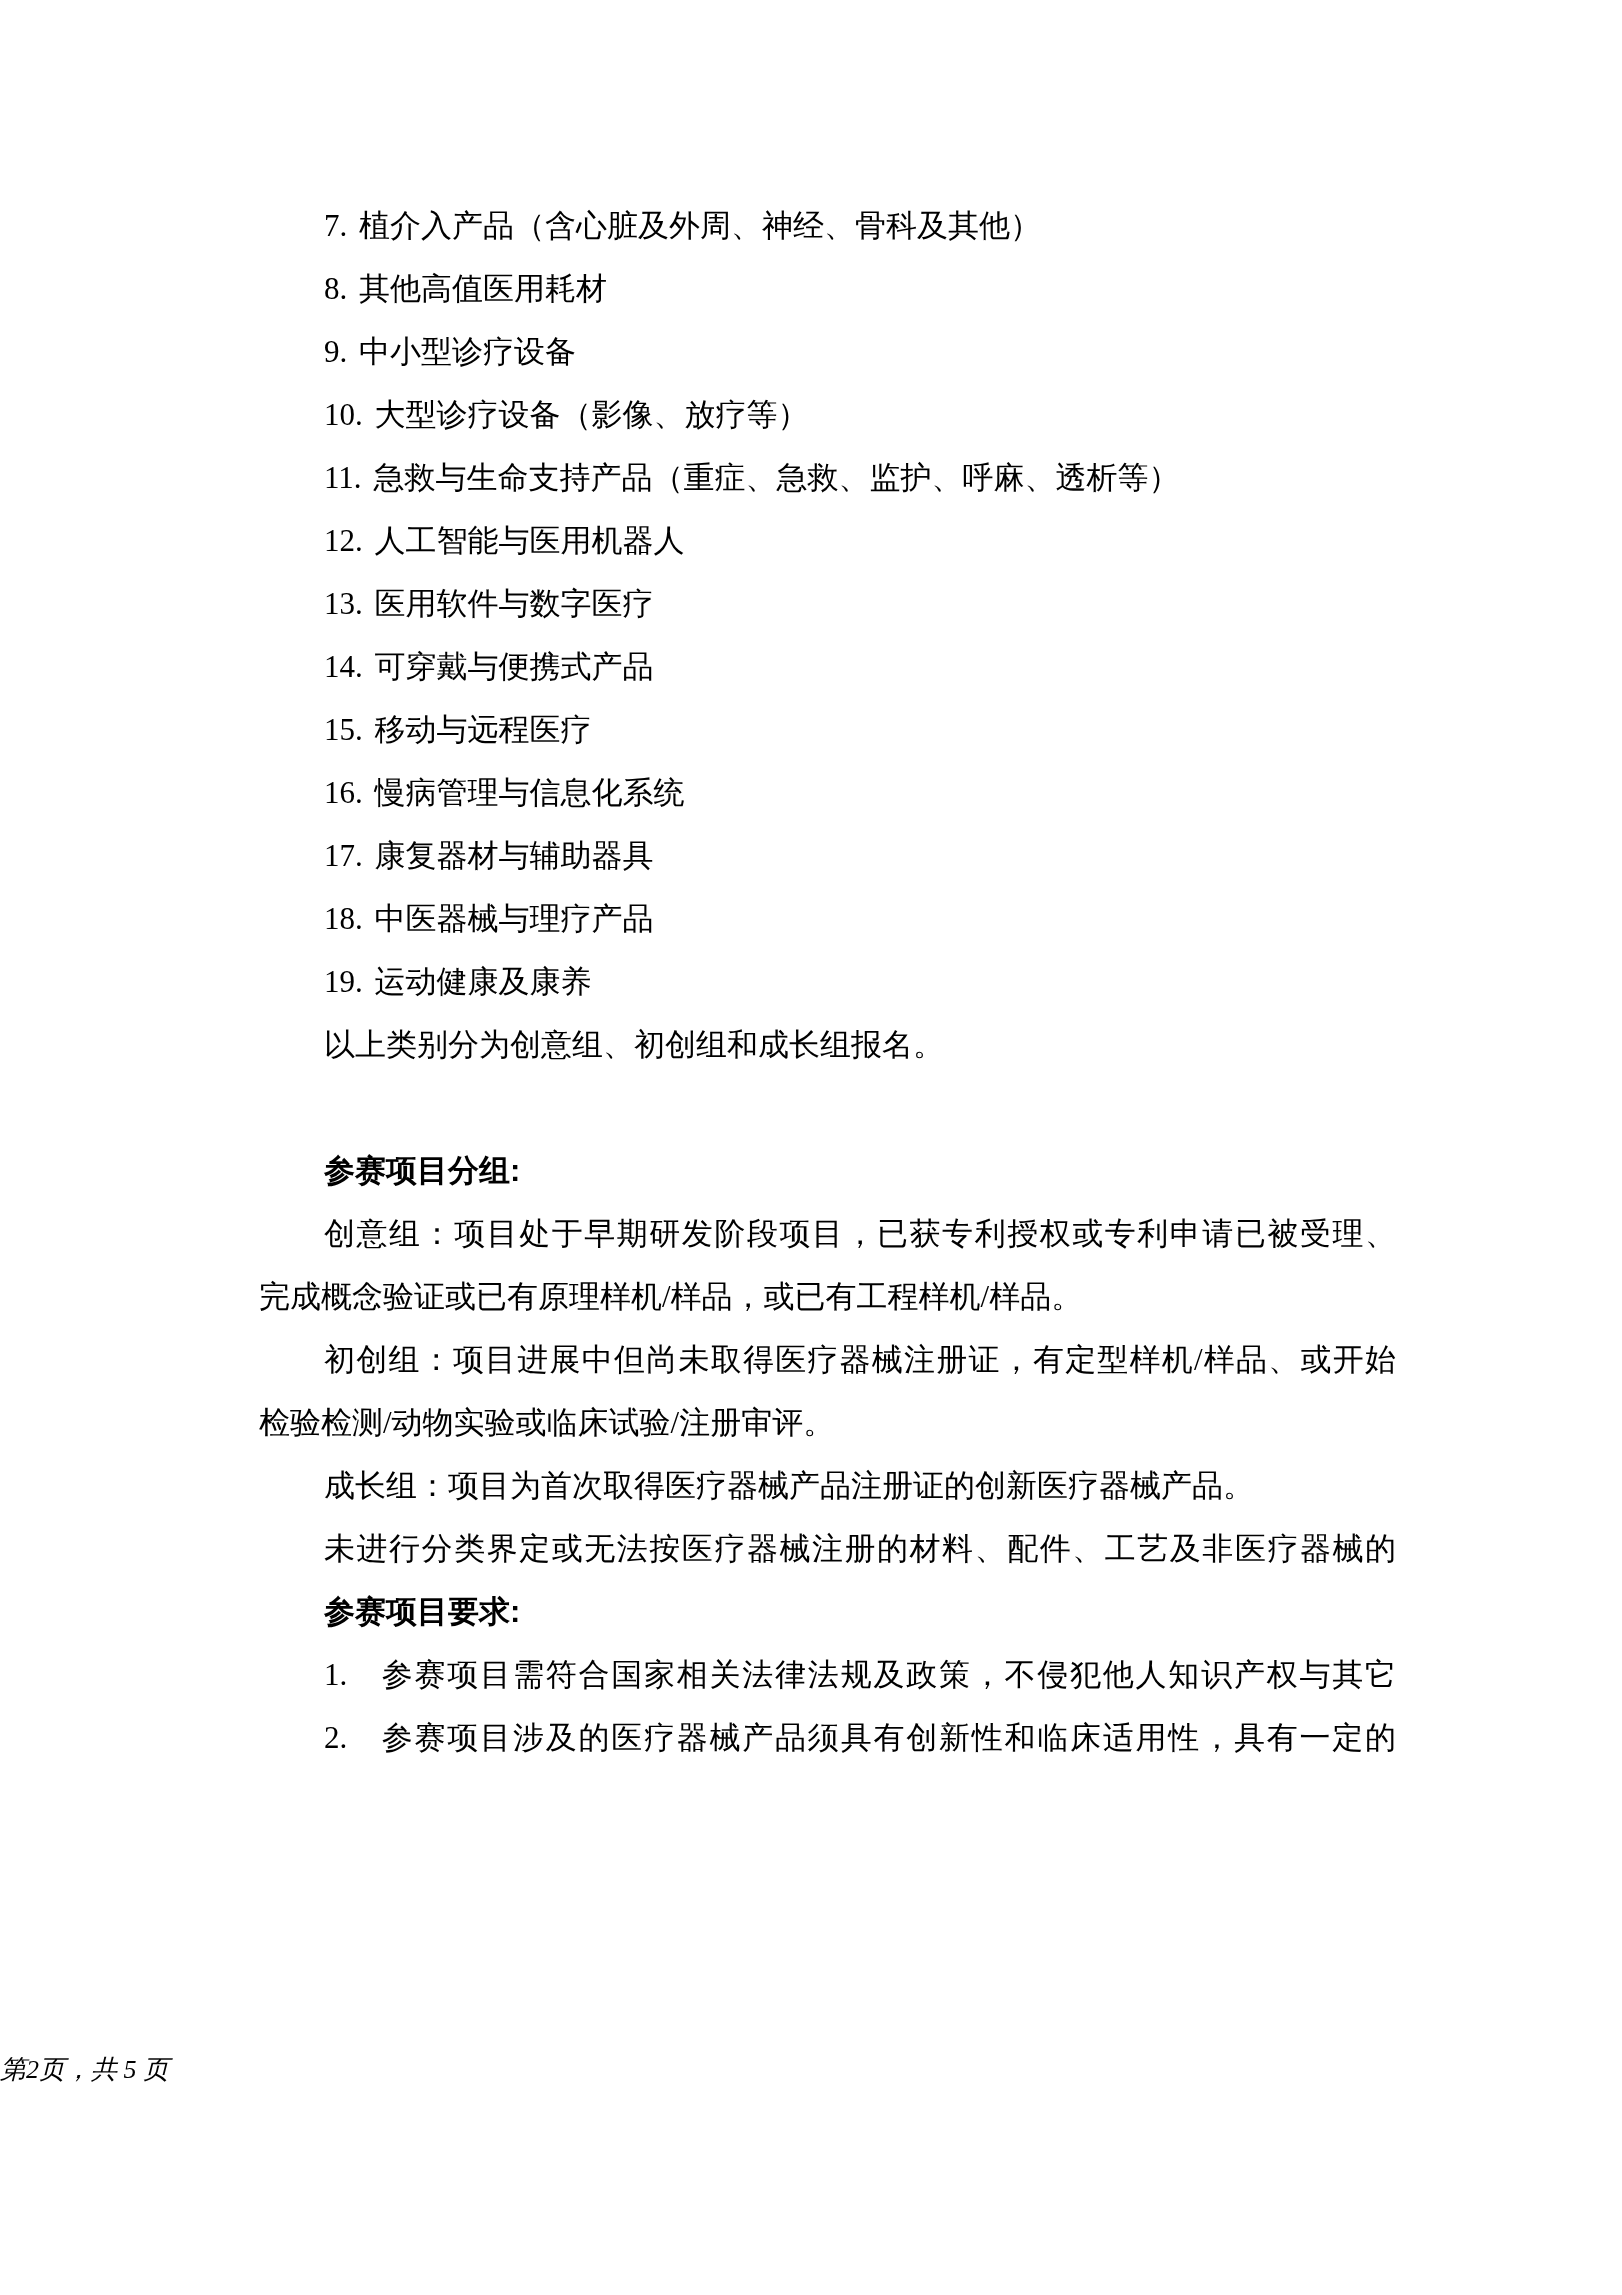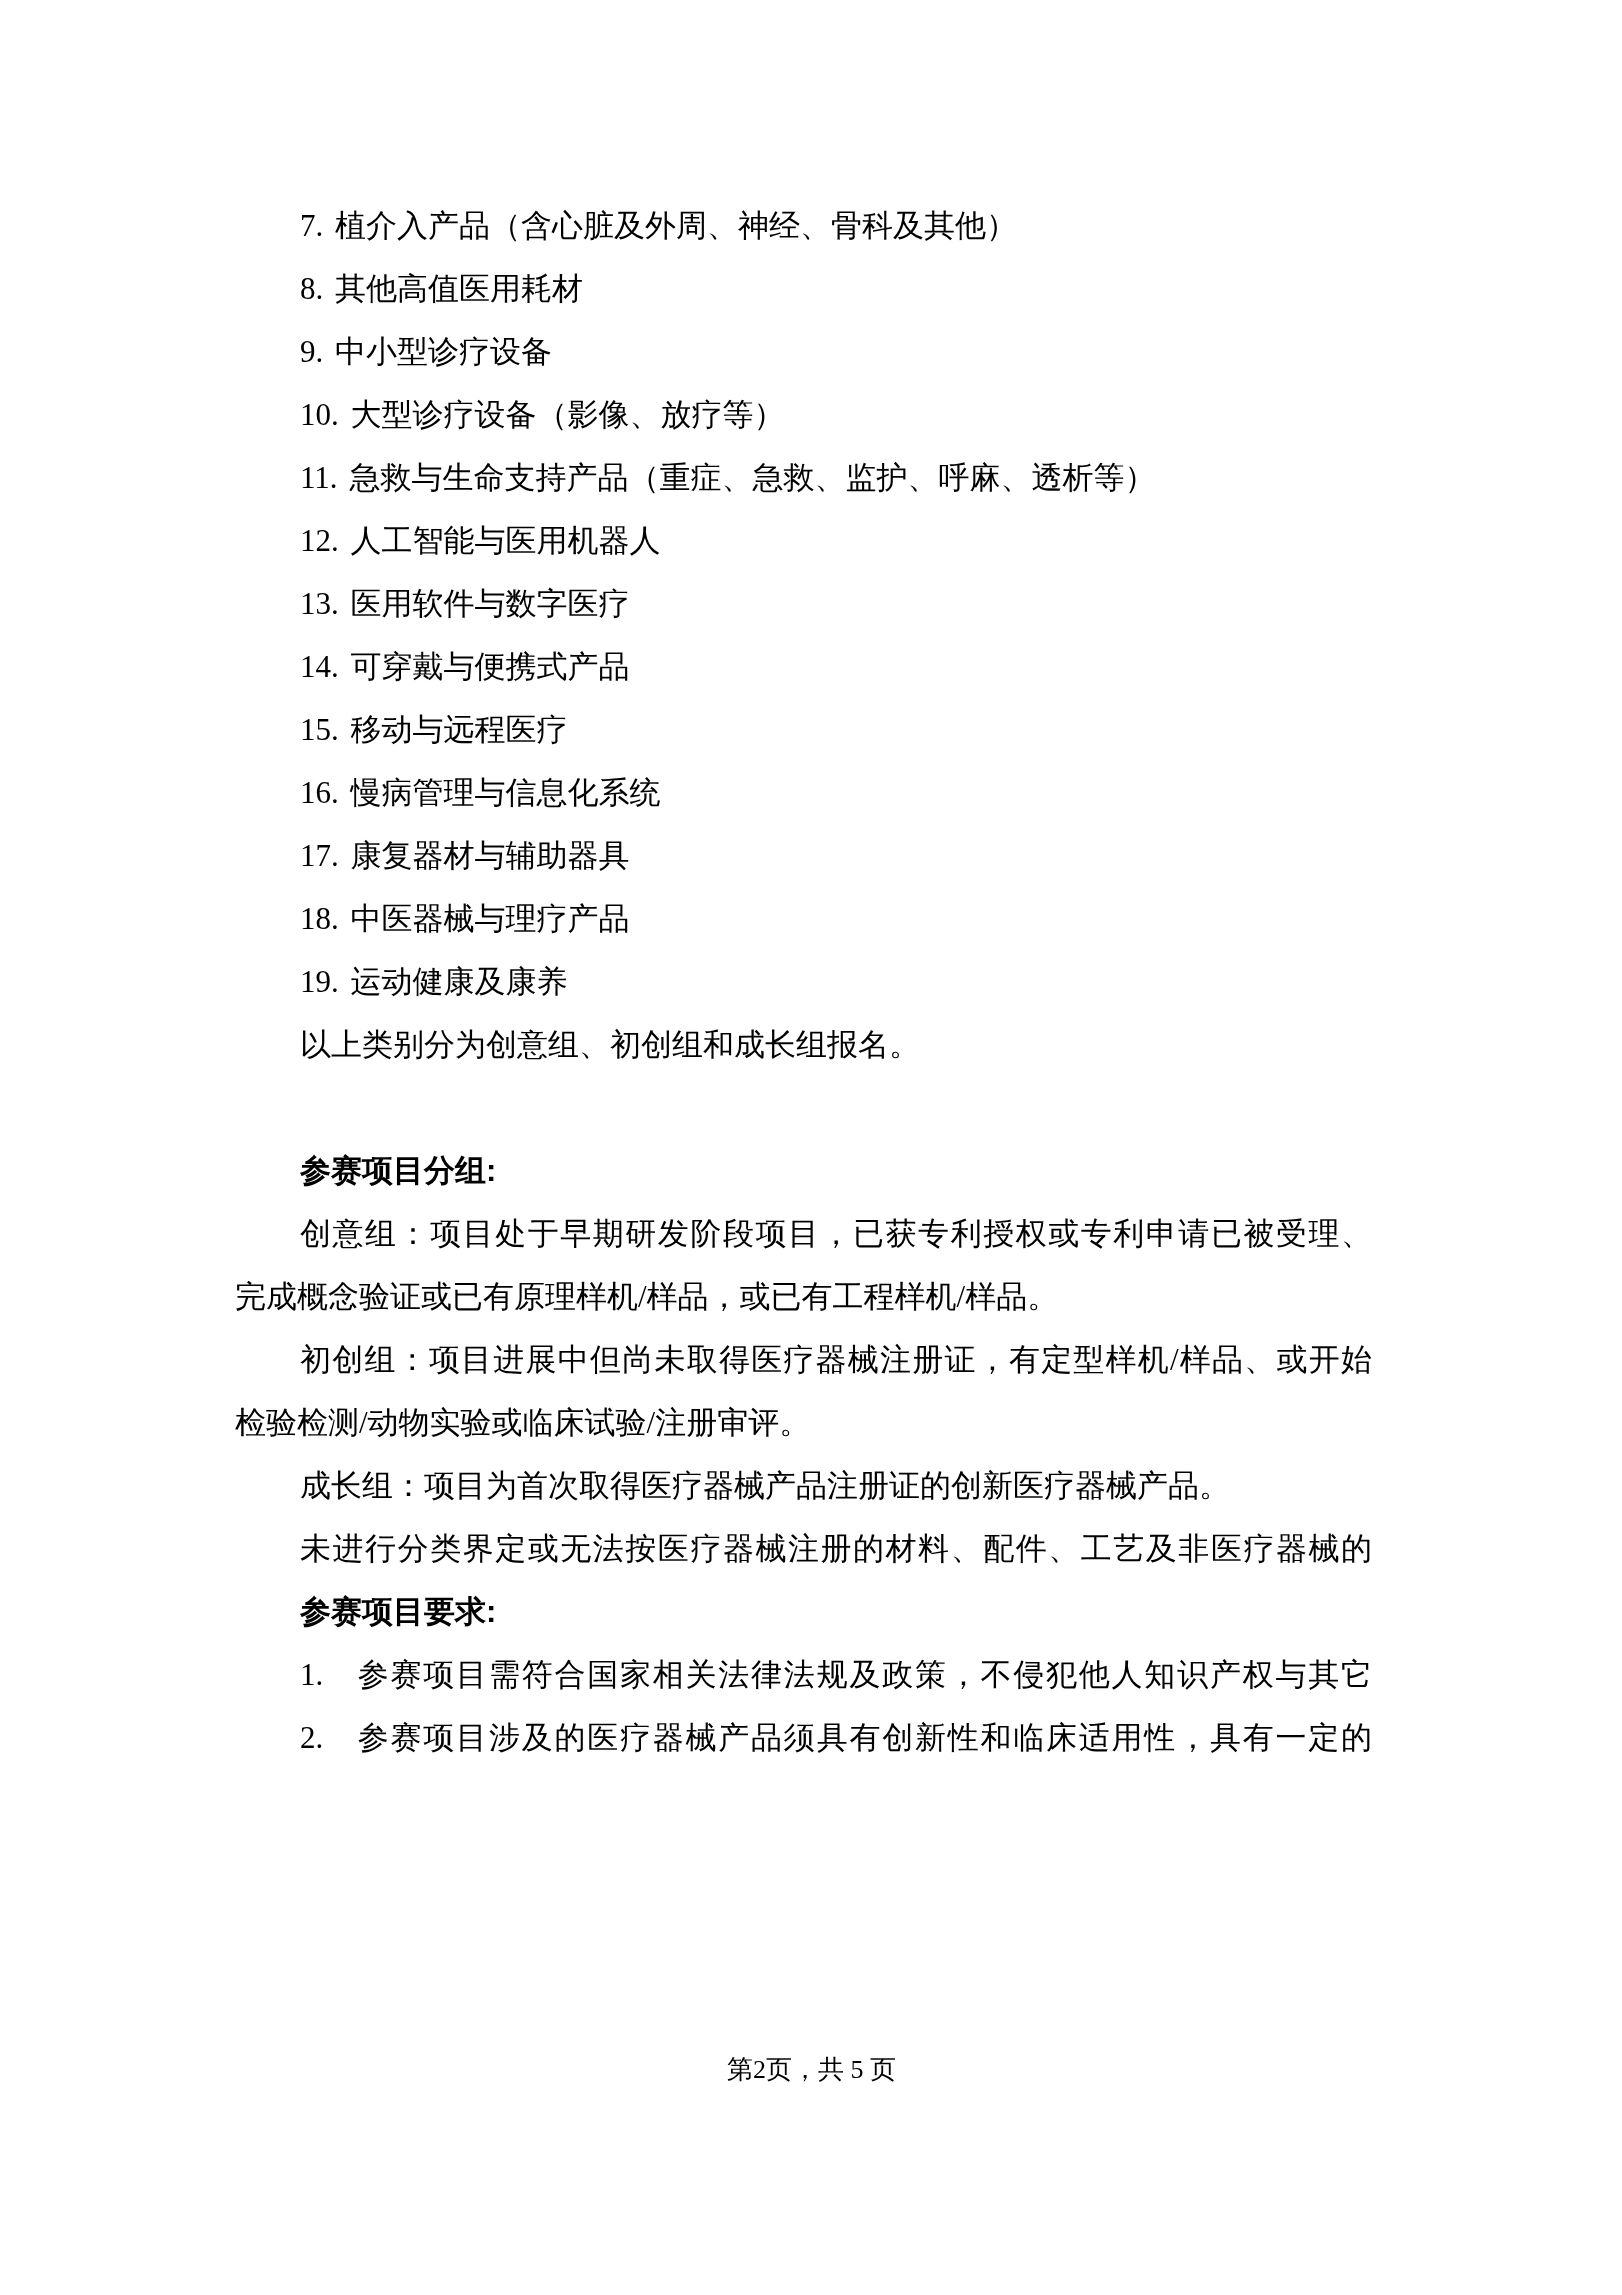--- a/index.html
+++ b/index.html
@@ -7,21 +7,21 @@
     position:relative;
     width:1623px; height:2295px;
     margin:0 auto;
     background:#ffffff;
     color:#000000;
     font-family:"Liberation Serif","DejaVu Serif",serif;
     overflow:hidden;
   }
   .content {
     position:absolute;
-    left:235px; top:194px;
+    left:259px; top:194px;
     width:1137px;
   }
   .line {
     height:63px;
     line-height:63px;
     font-size:31px;
     white-space:nowrap;
   }
   .blank { height:63px; }
   .indent { text-indent:65px; }
@@ -31,24 +31,24 @@
   }
   .bold-heading {
     font-weight:bold;
     font-family:"Liberation Sans","DejaVu Sans",sans-serif;
   }
   .li-num { margin-right:11.8px; }
   .footer {
     position:absolute;
     left:0; top:2050px;
     width:100%;
-    text-align:center;
     font-size:26px;
     line-height:39px;
     font-family:"Liberation Serif","DejaVu Serif",serif;
+    font-style:italic;
   }
 </style>
 </head>
 <body>
 
 <div class="page">
   <div class="content">
 
     <div class="line indent"><span class="li-num">7.</span><span>植介入产品（含心脏及外周、神经、骨科及其他）</span></div>
     <div class="line indent"><span class="li-num">8.</span><span>其他高值医用耗材</span></div>

